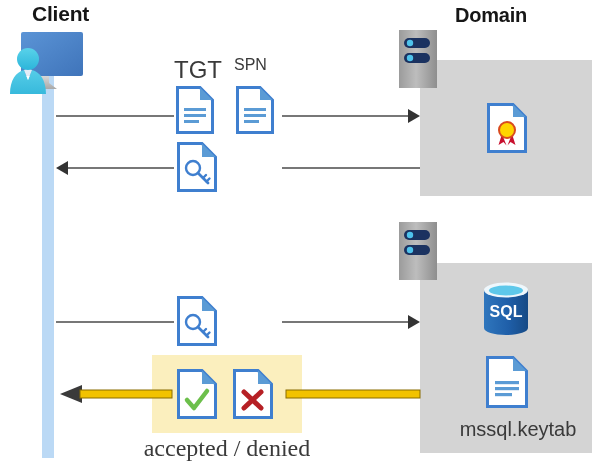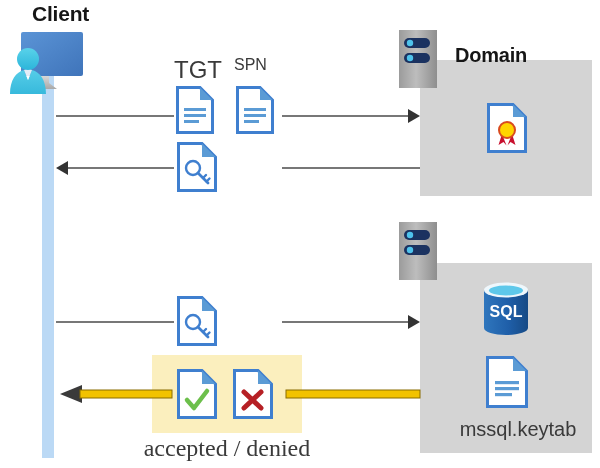--- a/index.html
+++ b/index.html
@@ -51,21 +51,21 @@
       <path d="M33 48 h10 v7 l8 6 h-26 l8 -6 z" fill="url(#standGrad)"></path>
 
       <rect x="15" y="4" width="62" height="44" rx="2" fill="url(#monGrad)"></rect>
 
       <path d="M4 66 c0 -14 6 -22 14 -24 l4 10 l4 -10 c8 2 14 10 14 24 z" fill="url(#bodyGrad)"></path>
       <path d="M18 42 l4 10 l4 -10 l-4 -2 z" fill="#ffffff" opacity="0.85"></path>
       <circle cx="22" cy="31" r="11" fill="url(#headGrad)"></circle>
     </svg>
   </div>
 
-  <div class="abs title nosel" style="left:455px;top:2px;font-size:20px;line-height:26px;margin-top:40px;">
+  <div class="abs title nosel" style="left:455px;top:2px;font-size:20px;line-height:26px;">
     <div>Domain</div>
   </div>
 
   <div class="abs" style="left:399px;top:30px;width:38px;height:58px;">
     <svg width="38" height="58" viewBox="0 0 38 58">
       <defs>
         <linearGradient id="rackGrad1" x1="0" y1="0" x2="1" y2="0">
           <stop offset="0%" stop-color="#9b9b9b"></stop>
           <stop offset="45%" stop-color="#bdbdbd"></stop>
           <stop offset="100%" stop-color="#8e8e8e"></stop>

